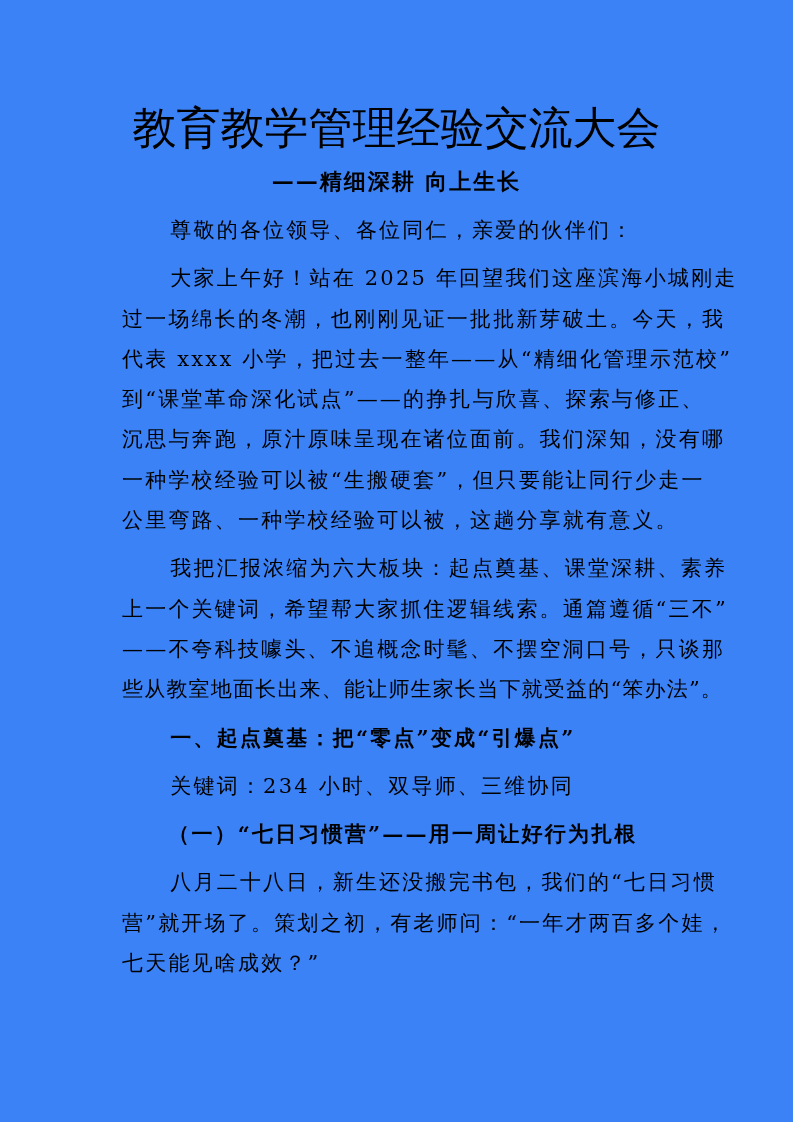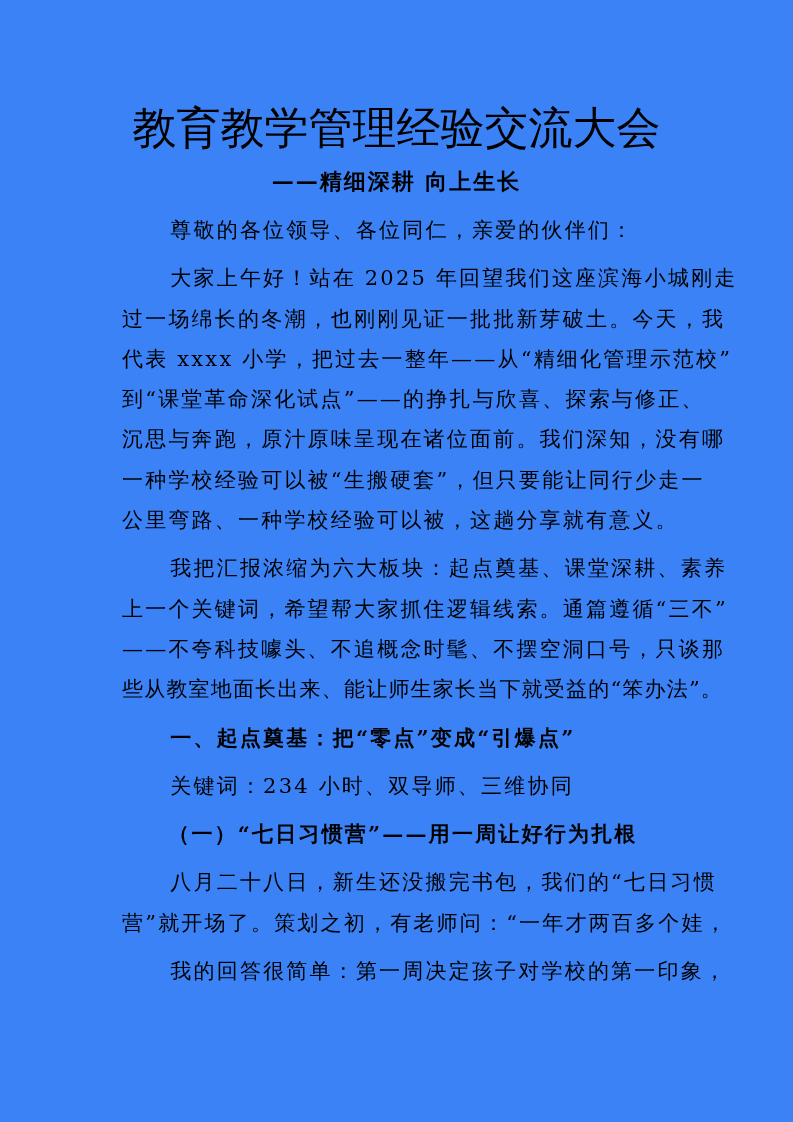--- a/index.html
+++ b/index.html
@@ -65,19 +65,17 @@
       <span class="line" style="text-indent:2.3em;">关键词：234 小时、双导师、三维协同</span>
     </div>
 
     <div class="p bold">
       <span class="line" style="text-indent:2.2em;">（一）“七日习惯营”——用一周让好行为扎根</span>
     </div>
 
     <div class="p">
       <span class="line" style="text-indent:2.3em;">八月二十八日，新生还没搬完书包，我们的“七日习惯</span>
       <span class="line">营”就开场了。策划之初，有老师问：“一年才两百多个娃，</span>
+      <span class="line">七天能见啥成效？”</span>
     </div>
 
-    <div class="p">
-      <span class="line" style="text-indent:2.3em;">我的回答很简单：第一周决定孩子对学校的第一印象，</span>
-    </div>
   </div>
 </div>
 
 </body></html>

